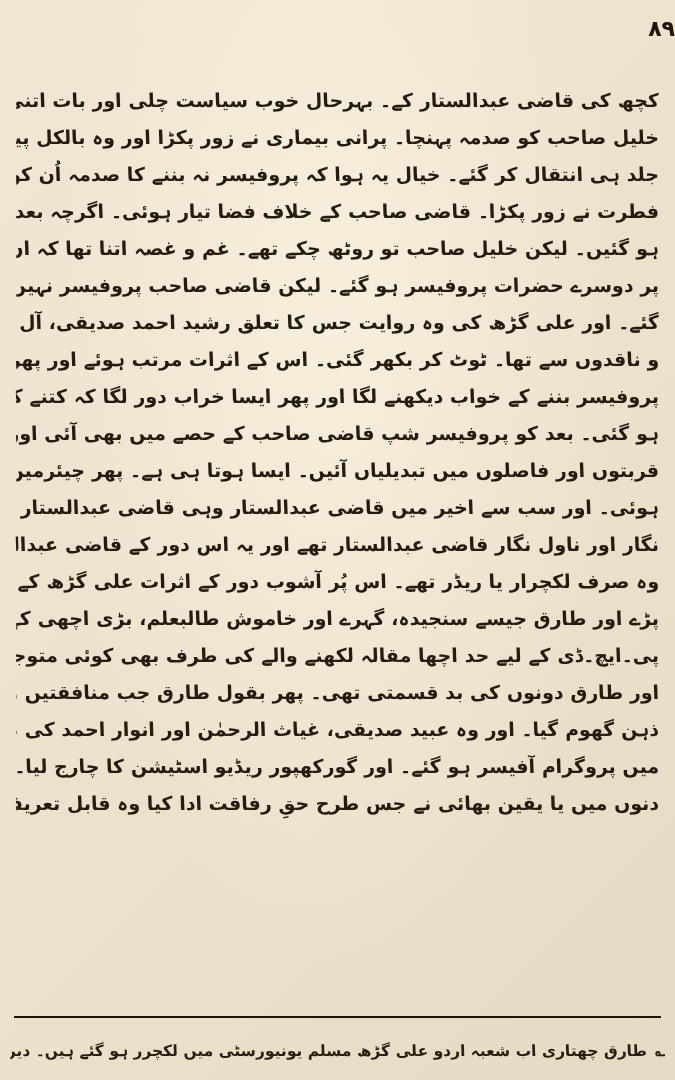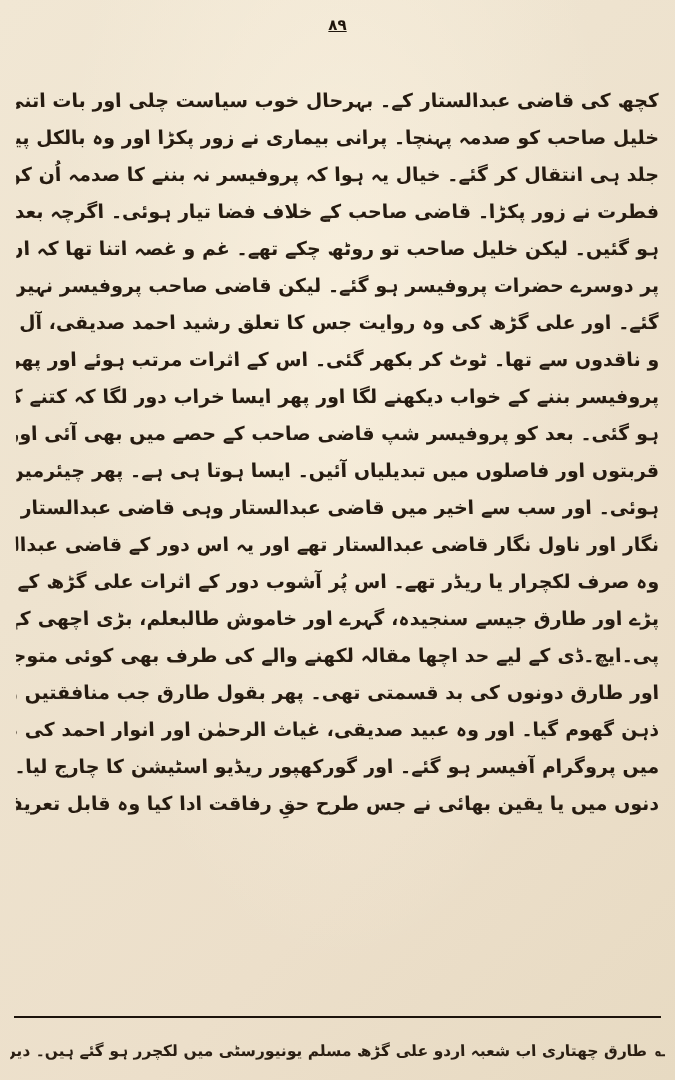--- a/index.html
+++ b/index.html
@@ -25,26 +25,25 @@
       linear-gradient(135deg, #f1e7d4 0%, #eee3cf 35%, #ecdfca 70%, #e7dac2 100%);
     color: #241a10;
     overflow: hidden;
   }
 
   .page-number {
     position: absolute;
     top: 16px;
     left: 0;
     width: 100%;
-    text-align: center;
-    font-size: 15px;
+    text-align: right;
+    font-size: 22px;
     font-weight: bold;
     letter-spacing: 2px;
     color: #1f150c;
-    text-decoration: underline;
   }
 
   .text-block {
     position: absolute;
     top: 82px;
     right: 16px;
     left: 16px;
     direction: rtl;
   }
 

